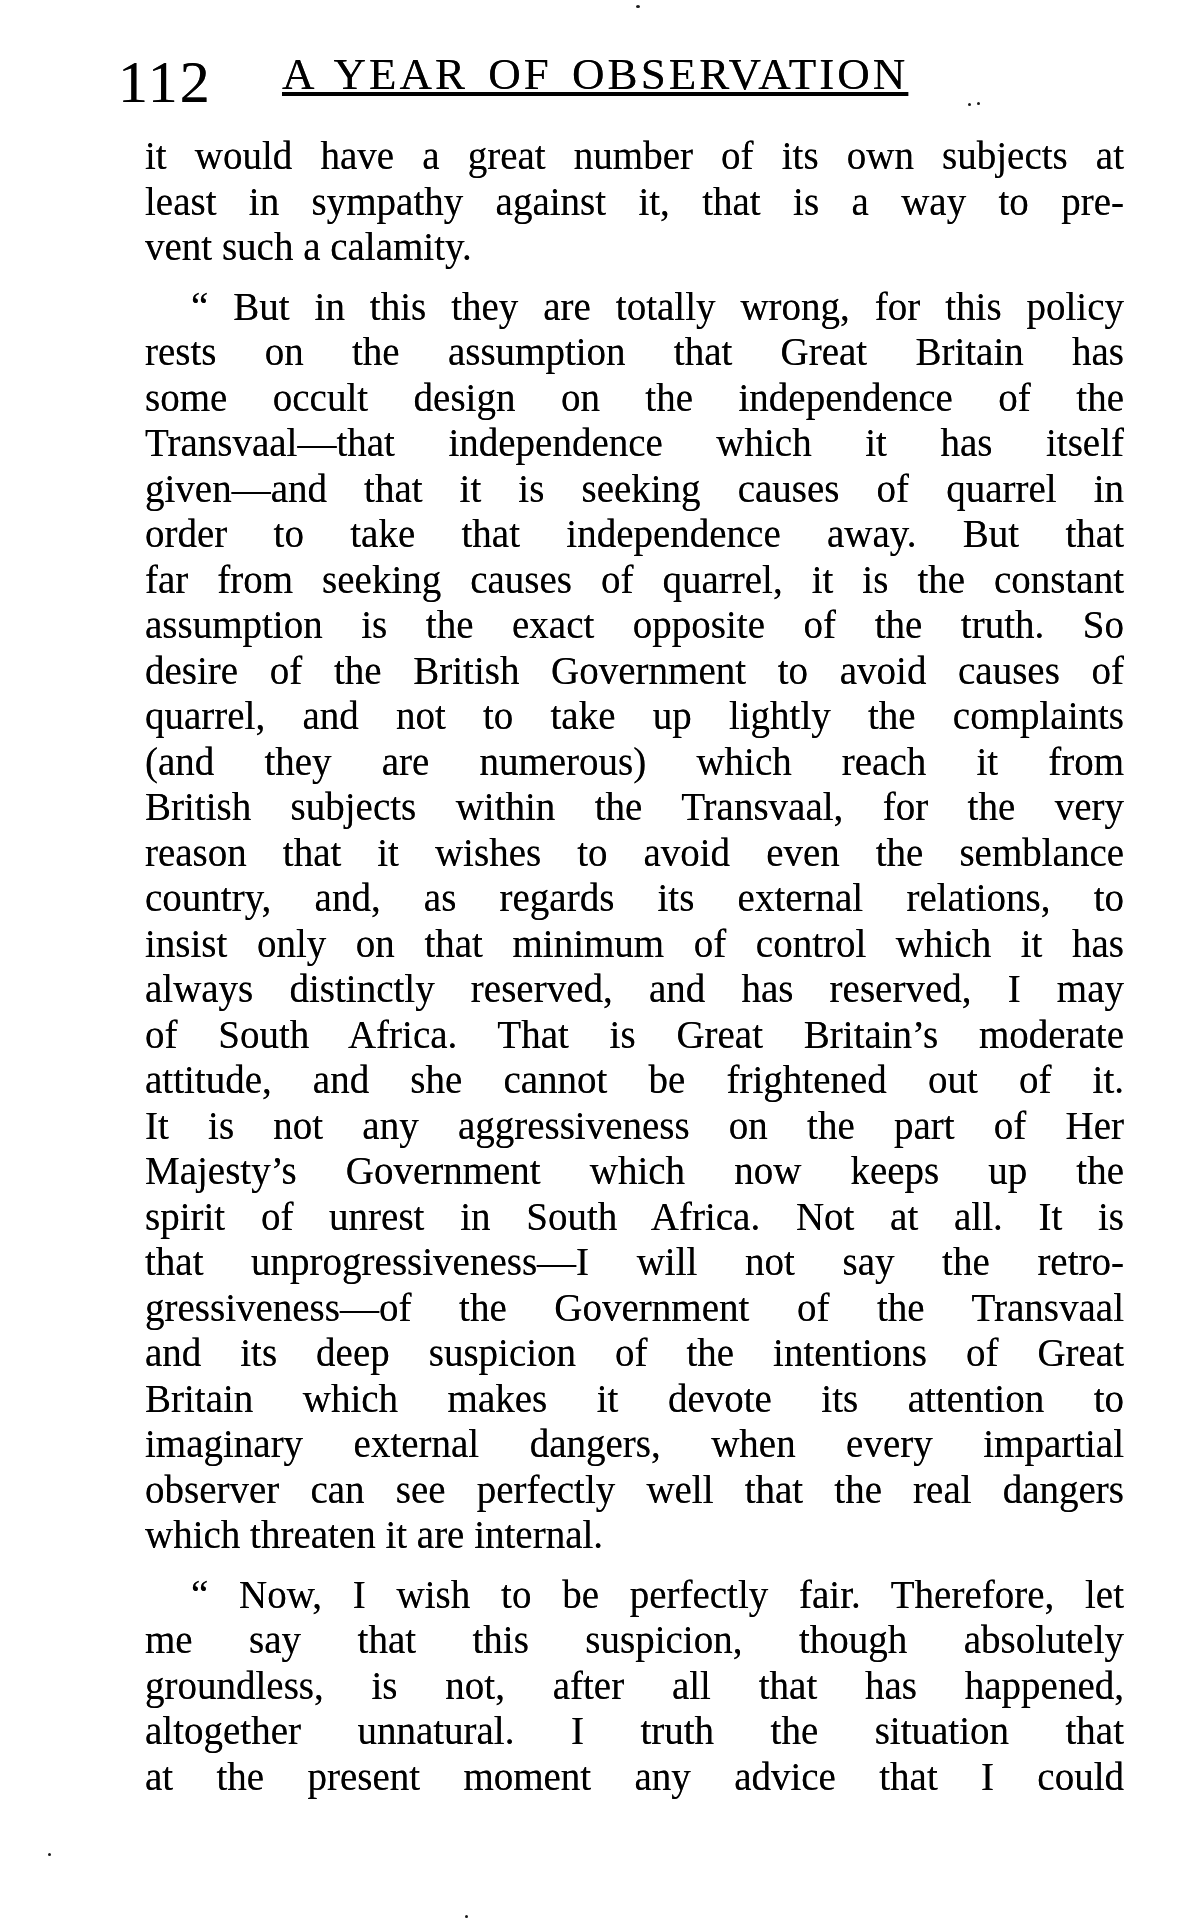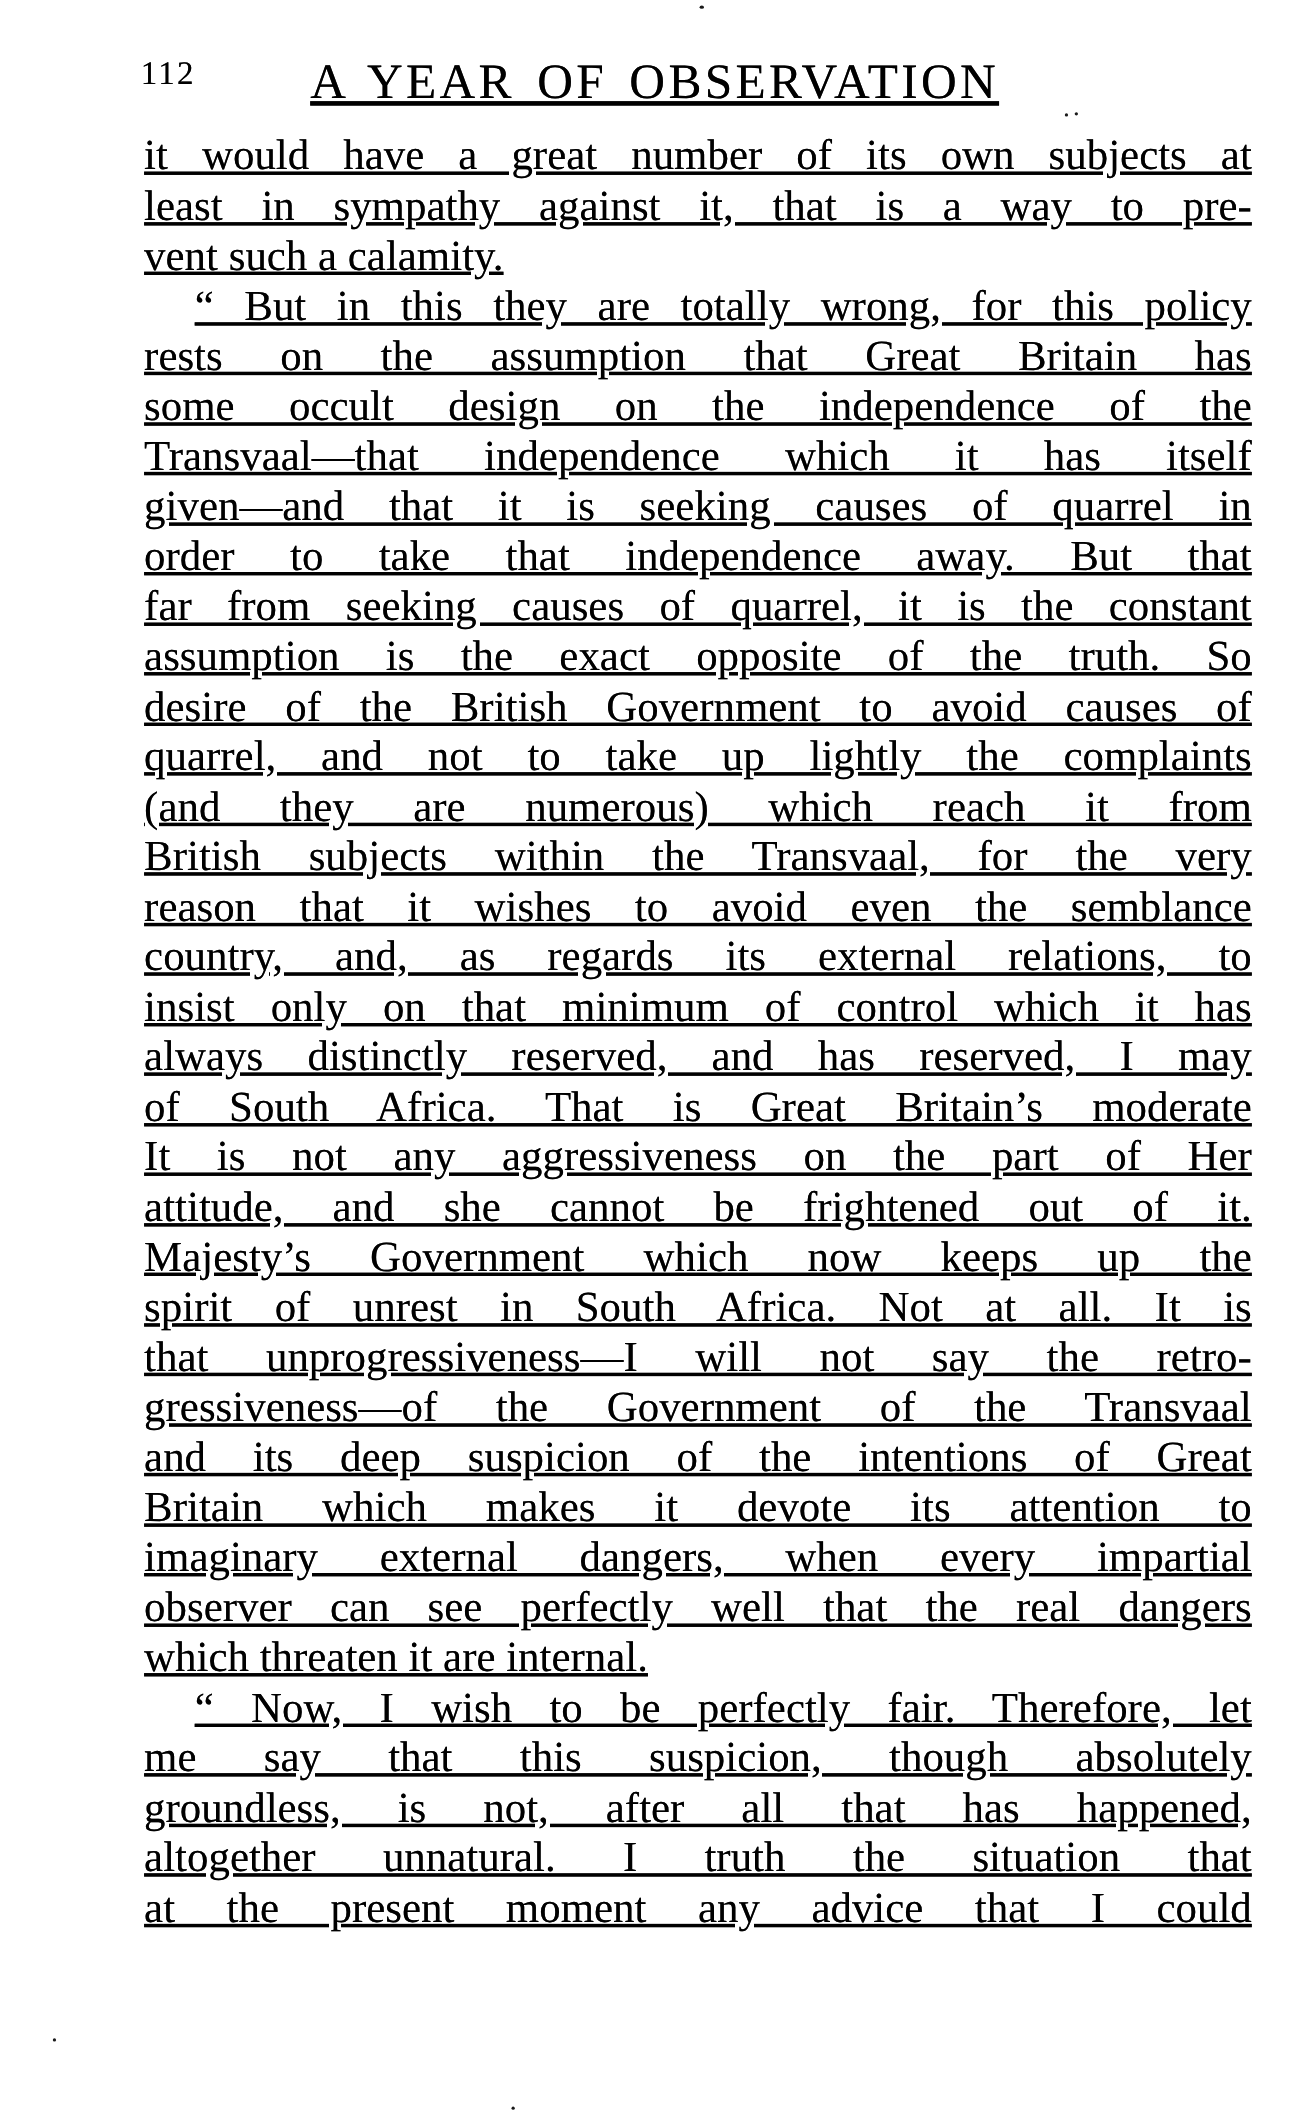--- a/index.html
+++ b/index.html
@@ -11,23 +11,23 @@
     position: relative;
     width: 1187px;
     height: 1923px;
     background: #ffffff;
     overflow: hidden;
     font-family: "Liberation Serif", "DejaVu Serif", serif;
     color: #000000;
   }
   .page-number {
     position: absolute;
-    left: 128px;
+    left: 118px;
     top: 52px;
-    font-size: 30px;
+    font-size: 60px;
     line-height: 1;
     letter-spacing: 2px;
     text-shadow: 0 0 0.6px rgba(0,0,0,0.75);
     white-space: nowrap;
   }
   .header-title {
     position: absolute;
     left: 282px;
     top: 52px;
     font-size: 45px;
@@ -40,21 +40,21 @@
   }
   .text-block {
     position: absolute;
     left: 131px;
     top: 119px;
     width: 1007px;
     font-size: 39px;
     line-height: 45.5px;
     text-shadow: 0 0 0.5px rgba(0,0,0,0.7);
   }
-  .paragraph { margin: 0; padding: 0; text-decoration: underline; }
+  .paragraph { margin: 14px; padding: 0; }
   .line {
     text-align: justify;
     text-justify: inter-word;
     text-align-last: left;
     white-space: normal;
   }
   .line.just { text-align-last: justify; }
   .line.indent { padding-left: 46px; }
   .speck {
     position: absolute;
@@ -86,22 +86,22 @@
         <div class="line just">assumption is the exact opposite of the truth. So</div>
         <div class="line just">desire of the British Government to avoid causes of</div>
         <div class="line just">quarrel, and not to take up lightly the complaints</div>
         <div class="line just">(and they are numerous) which reach it from</div>
         <div class="line just">British subjects within the Transvaal, for the very</div>
         <div class="line just">reason that it wishes to avoid even the semblance</div>
         <div class="line just">country, and, as regards its external relations, to</div>
         <div class="line just">insist only on that minimum of control which it has</div>
         <div class="line just">always distinctly reserved, and has reserved, I may</div>
         <div class="line just">of South Africa. That is Great Britain’s moderate</div>
+        <div class="line just">attitude, and she cannot be frightened out of it.</div>
         <div class="line just">It is not any aggressiveness on the part of Her</div>
-        <div class="line just">attitude, and she cannot be frightened out of it.</div>
         <div class="line just">Majesty’s Government which now keeps up the</div>
         <div class="line just">spirit of unrest in South Africa. Not at all. It is</div>
         <div class="line just">that unprogressiveness—I will not say the retro-</div>
         <div class="line just">gressiveness—of the Government of the Transvaal</div>
         <div class="line just">and its deep suspicion of the intentions of Great</div>
         <div class="line just">Britain which makes it devote its attention to</div>
         <div class="line just">imaginary external dangers, when every impartial</div>
         <div class="line just">observer can see perfectly well that the real dangers</div>
         <div class="line">which threaten it are internal.</div>
       </div>

